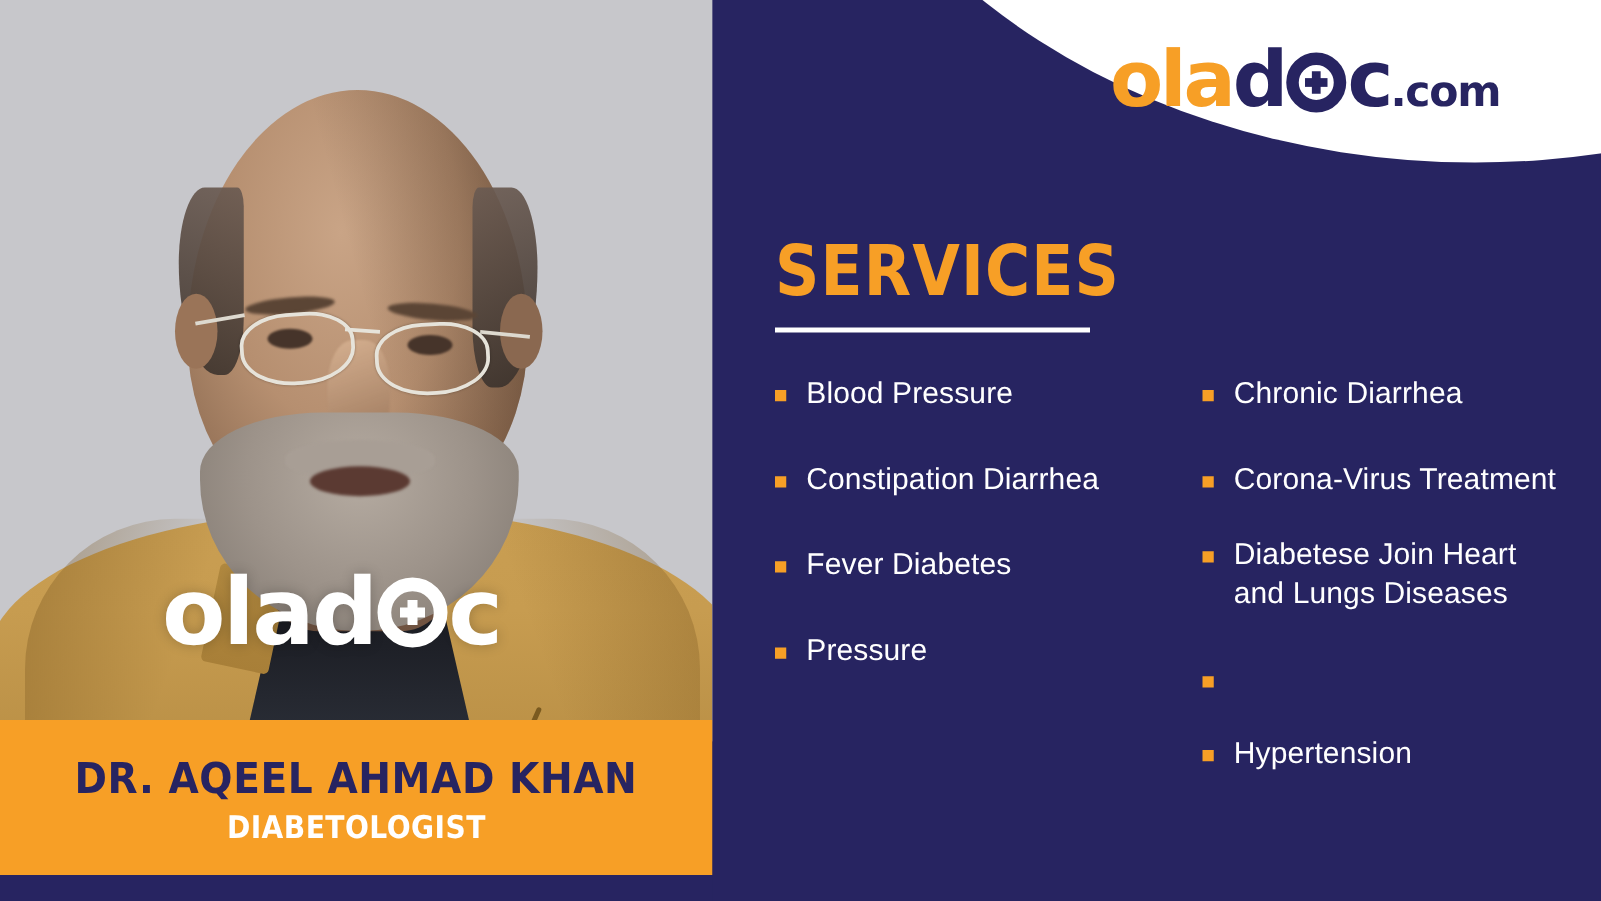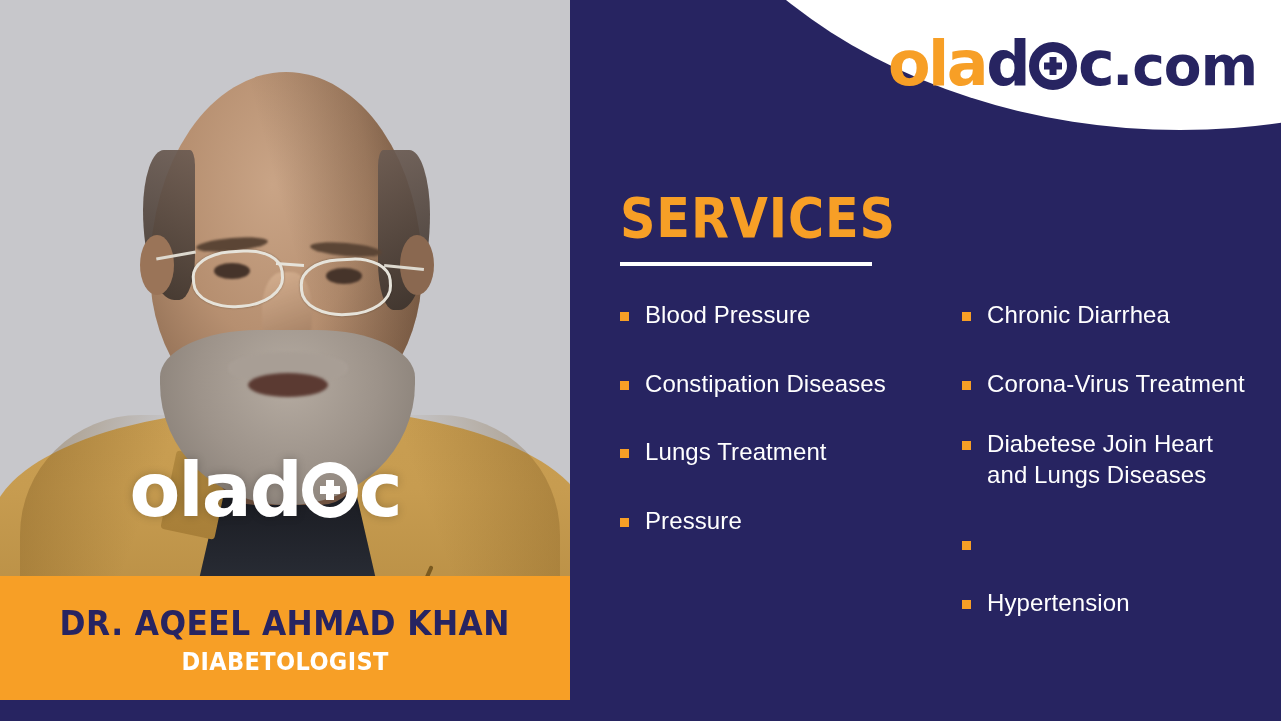--- a/index.html
+++ b/index.html
@@ -362,21 +362,21 @@
     font-size: 62px;
     letter-spacing: -2.5px;
     line-height: 1;
     white-space: nowrap;
     user-select: none;
   }
   .logo .ola { color: #f79f26; }
   .logo .doc { color: #272461; }
   .logo .dotcom {
     color: #272461;
-    font-size: 55px;
+    font-size: 34px;
     letter-spacing: -1px;
   }
   .logo-o-plus {
     position: relative;
     display: inline-block;
     width: 48px; height: 48px;
     border: 10px solid #272461;
     border-radius: 50%;
     box-sizing: border-box;
     vertical-align: -5px;
@@ -520,25 +520,25 @@
 
     <div class="services-cols">
 
       <div class="svc-col left">
         <div class="svc-item">
           <span class="svc-bullet"></span>
           <span class="svc-label">Blood Pressure</span>
         </div>
         <div class="svc-item">
           <span class="svc-bullet"></span>
-          <span class="svc-label">Constipation Diseases</span>
-        </div>
-        <div class="svc-item">
-          <span class="svc-bullet"></span>
-          <span class="svc-label">Lungs Treatment</span>
+          <span class="svc-label">Constipation Diarrhea</span>
+        </div>
+        <div class="svc-item">
+          <span class="svc-bullet"></span>
+          <span class="svc-label">Fever Diabetes</span>
         </div>
         <div class="svc-item">
           <span class="svc-bullet"></span>
           <span class="svc-label">Pressure</span>
         </div>
       </div>
 
       <div class="svc-col right">
         <div class="svc-item">
           <span class="svc-bullet"></span>

